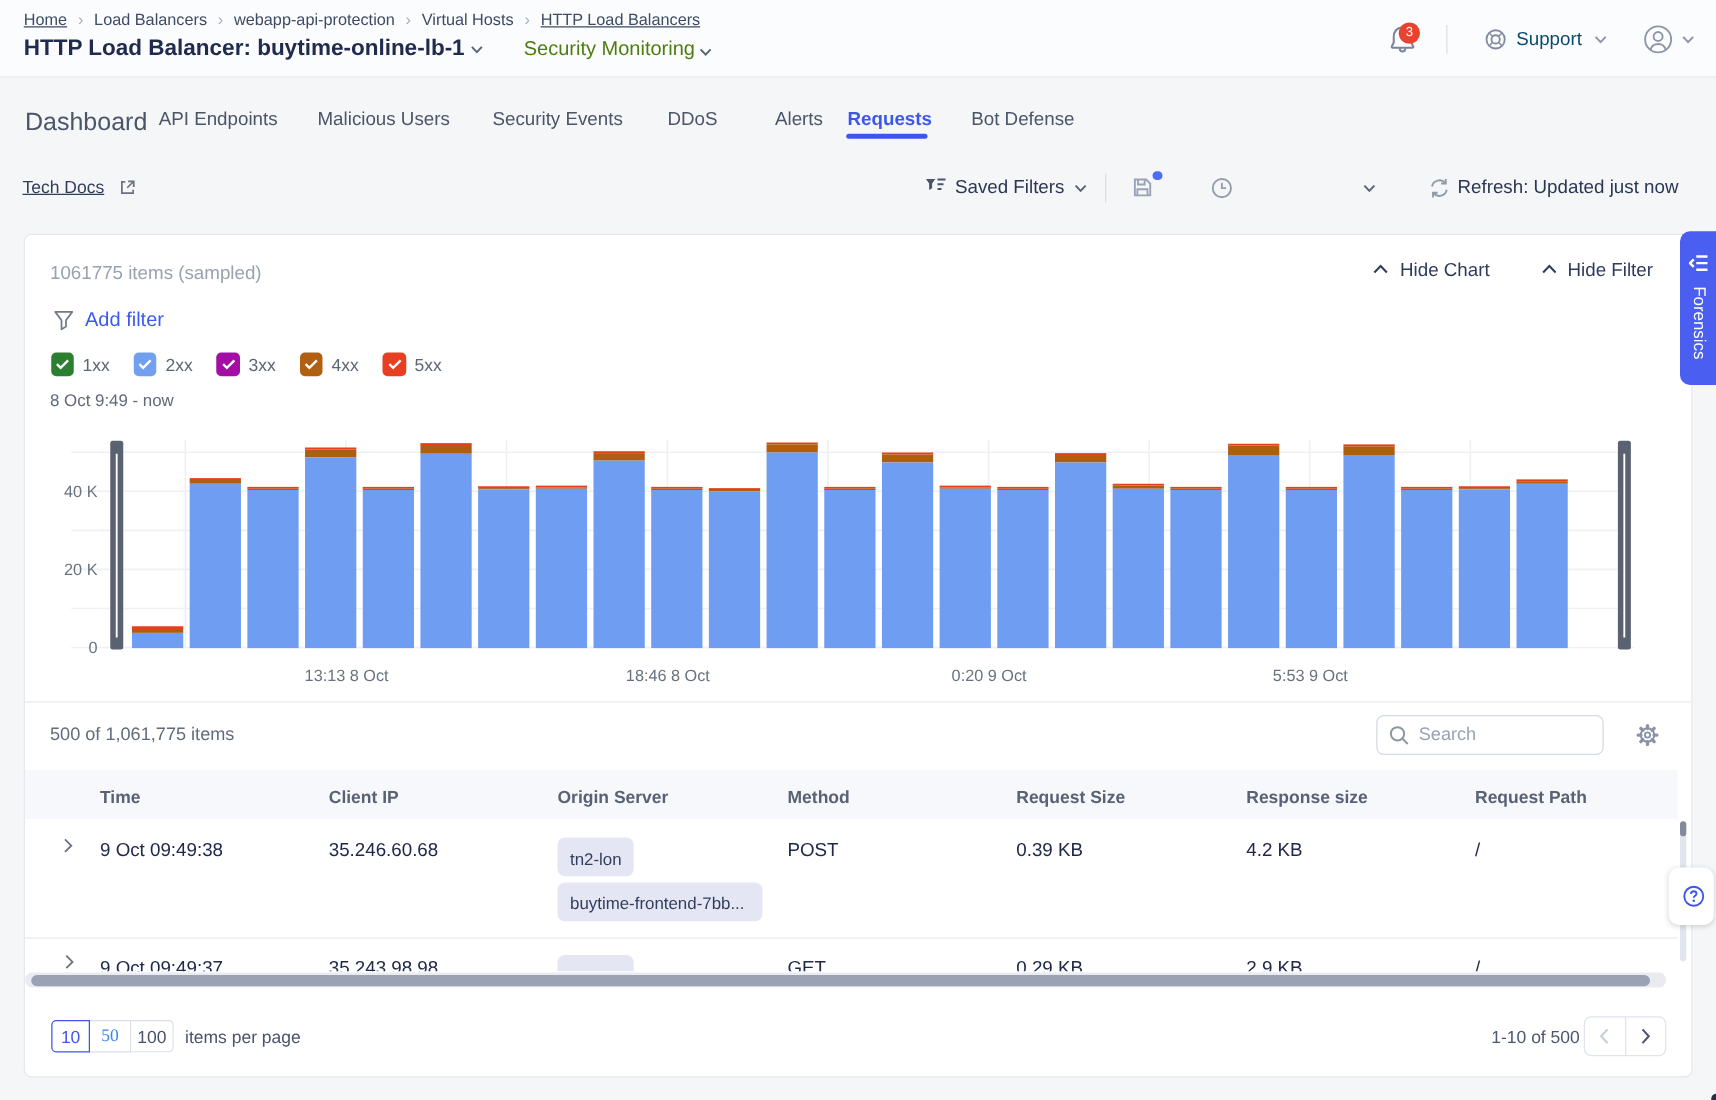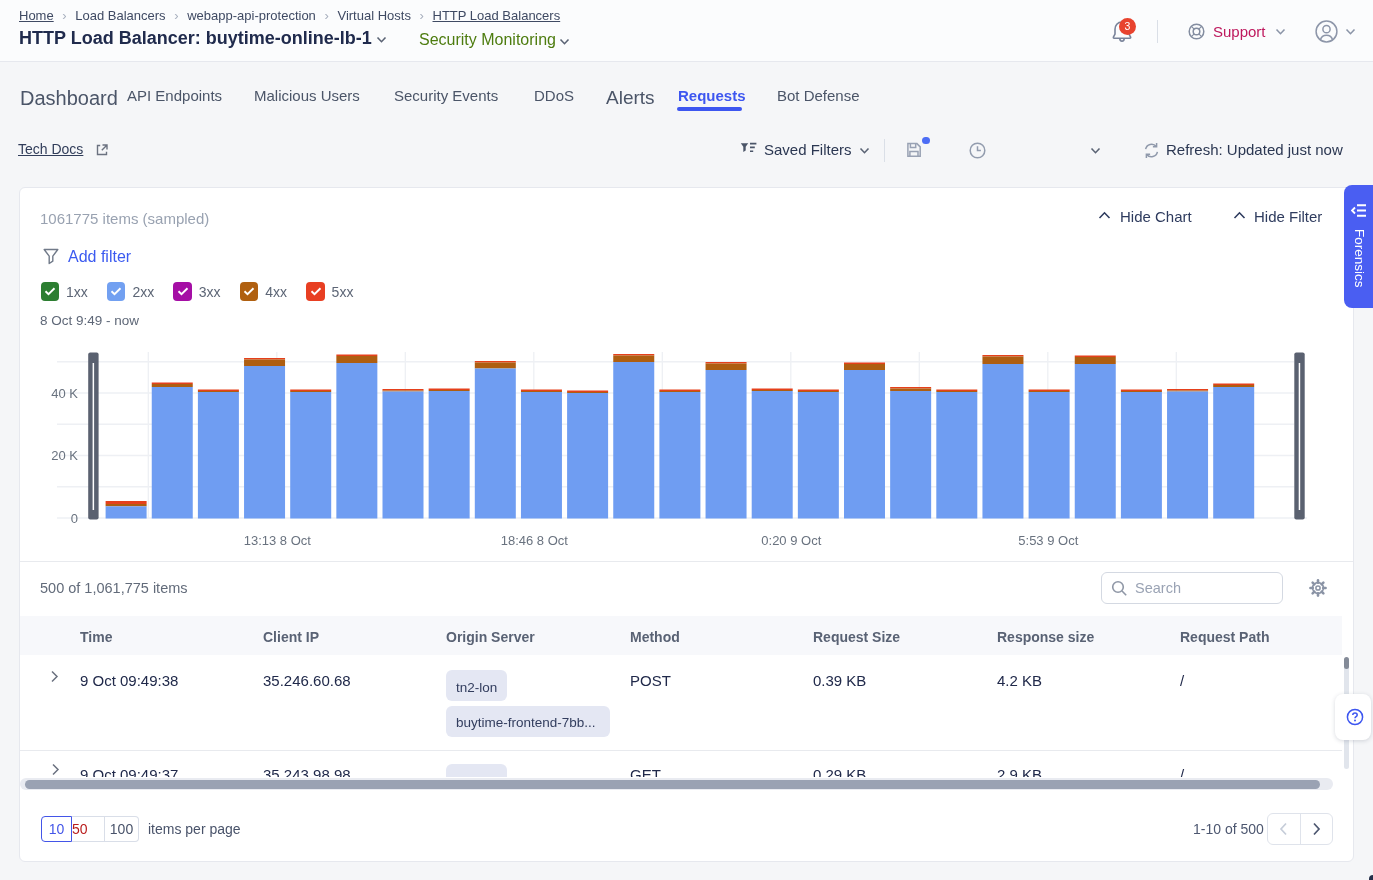--- a/index.html
+++ b/index.html
@@ -35,40 +35,40 @@
   <path d="M9.8 19.6 C9.8 21.2 10.8 22.2 12 22.2 C13.2 22.2 14.2 21.2 14.2 19.6" fill="none" stroke="#79839a" stroke-width="1.6"></path>
 </svg>
 <div class="abs" style="left:1119px;top:18px;width:17px;height:17px;border-radius:50%;background:#e8432e;color:#fff;font-size:10.5px;text-align:center;line-height:17px;">3</div>
 <div class="abs" style="left:1157px;top:20px;width:1px;height:23px;background:#dadfe7;"></div>
 
 <svg class="abs ic" style="left:1188px;top:23px;" width="17" height="17" viewBox="0 0 17 17">
   <circle cx="8.5" cy="8.5" r="7.3" fill="none" stroke="#838da0" stroke-width="1.5"></circle>
   <circle cx="8.5" cy="8.5" r="3.3" fill="none" stroke="#838da0" stroke-width="1.5"></circle>
   <path d="M6.2 6.2 L3.4 3.4 M10.8 6.2 L13.6 3.4 M10.8 10.8 L13.6 13.6 M6.2 10.8 L3.4 13.6" stroke="#838da0" stroke-width="1.2"></path>
 </svg>
-<div class="abs" style="left:1213px;top:23px;font-size:15px;color:#be185d;text-align:center;">Support</div>
+<div class="abs" style="left:1213px;top:23px;font-size:15px;color:#0c4a6e;text-align:center;">Support</div>
 <svg class="abs ic" style="left:1275px;top:28px;" width="11" height="8" viewBox="0 0 11 8">
     <path d="M1.5 1.5 L5.5 5.7 L9.5 1.5" fill="none" stroke="#8b95a8" stroke-width="1.6"></path>
   </svg>
 
 <svg class="abs ic" style="left:1315px;top:20px;" width="23" height="23" viewBox="0 0 23 23">
   <circle cx="11.5" cy="11.5" r="10.4" fill="none" stroke="#8d96a9" stroke-width="1.5"></circle>
   <circle cx="11.5" cy="9.2" r="3.6" fill="none" stroke="#8d96a9" stroke-width="1.5"></circle>
   <path d="M5.3 20.1 C6.2 16.8 8.6 15.2 11.5 15.2 C14.4 15.2 16.8 16.8 17.7 20.1" fill="none" stroke="#8d96a9" stroke-width="1.5"></path>
 </svg>
 <svg class="abs ic" style="left:1345px;top:28px;" width="11" height="8" viewBox="0 0 11 8">
     <path d="M1.5 1.5 L5.5 5.7 L9.5 1.5" fill="none" stroke="#8b95a8" stroke-width="1.6"></path>
   </svg>
 
 <div class="abs" style="left:20px;top:87px;font-size:20px;color:#4b5568;">Dashboard</div>
 <div class="abs" style="left:127px;top:87px;font-size:15px;color:#4b5568;">API Endpoints</div>
 <div class="abs" style="left:254px;top:87px;font-size:15px;color:#4b5568;">Malicious Users</div>
 <div class="abs" style="left:394px;top:87px;font-size:15px;color:#4b5568;">Security Events</div>
 <div class="abs" style="left:534px;top:87px;font-size:15px;color:#4b5568;">DDoS</div>
-<div class="abs" style="left:606px;top:87px;font-size:19px;color:#4b5568;">Alerts</div>
+<div class="abs" style="left:620px;top:87px;font-size:15px;color:#4b5568;">Alerts</div>
 <div class="abs" style="left:678px;top:87px;font-size:15px;font-weight:700;color:#3d56f0;">Requests</div>
 <div class="abs" style="left:677px;top:107px;width:65px;height:3.5px;background:#3d56f0;border-radius:2px;"></div>
 <div class="abs" style="left:777px;top:87px;font-size:15px;color:#4b5568;">Bot Defense</div>
 
 <div class="abs" style="left:18px;top:141px;font-size:14px;color:#313d5a;text-decoration:underline;">Tech Docs</div>
 <svg class="abs ic" style="left:95px;top:143px;" width="14" height="14" viewBox="0 0 14 14">
   <path d="M5.2 2.5 L2.5 2.5 L2.5 11.5 L11.5 11.5 L11.5 8.8" fill="none" stroke="#6b7280" stroke-width="1.4"></path>
   <path d="M7.5 2 L12 2 L12 6.5 M12 2 L6.8 7.2" fill="none" stroke="#6b7280" stroke-width="1.4"></path>
 </svg>
 
@@ -312,21 +312,21 @@
   <div class="abs" style="left:1160px;top:15px;font-size:15px;color:#20294a;">/</div>
 </div>
 
 <div class="abs" style="left:1344px;top:660px;width:5px;height:109px;background:#e1e5ec;border-radius:3px;"></div>
 <div class="abs" style="left:1344px;top:657px;width:5px;height:12px;background:#848b98;border-radius:3px;"></div>
 
 <div class="abs" style="left:20px;top:778px;width:1313px;height:12px;background:#e9ebf1;border-radius:6px;"></div>
 <div class="abs" style="left:25px;top:780px;width:1295px;height:9px;background:#9aa2b3;border-radius:5px;"></div>
 
 <div class="abs" style="left:41px;top:816px;width:31px;height:26px;border:1px solid #4355e8;border-radius:4px 0 0 4px;background:#fff;color:#4355e8;font-size:14px;text-align:center;line-height:25px;z-index:2;">10</div>
-<div class="abs" style="left:72px;top:816px;width:33px;height:26px;border:1px solid #d9dee8;border-left:none;background:#fff;color:#b91c1c;font-size:14px;line-height:25px;">50</div>
+<div class="abs" style="left:72px;top:816px;width:33px;height:26px;border:1px solid #d9dee8;border-left:none;background:#fff;color:#3b82f6;font-size:14px;text-align:center;line-height:25px;font-family:Liberation Serif, serif;">50</div>
 <div class="abs" style="left:105px;top:816px;width:34px;height:26px;border:1px solid #d9dee8;border-left:none;border-radius:0 4px 4px 0;background:#fff;color:#49536a;font-size:14px;text-align:center;line-height:25px;">100</div>
 <div class="abs" style="left:148px;top:821px;font-size:14px;color:#49536a;">items per page</div>
 <div class="abs" style="left:1193px;top:821px;font-size:14px;color:#4d5770;">1-10 of 500</div>
 <div class="abs" style="left:1267px;top:813px;width:66px;height:32px;border:1px solid #dfe3eb;border-radius:6px;background:#fff;"></div>
 <div class="abs" style="left:1300px;top:814px;width:1px;height:30px;background:#dfe3eb;"></div>
 <svg class="abs ic" style="left:1279px;top:822px;" width="9" height="14" viewBox="0 0 9 14">
     <path d="M7 1.5 L2 7 L7 12.5" fill="none" stroke="#c6cdd9" stroke-width="1.7"></path>
   </svg>
 <svg class="abs ic" style="left:1312px;top:822px;" width="9" height="14" viewBox="0 0 9 14">
     <path d="M2 1.5 L7 7 L2 12.5" fill="none" stroke="#4d5770" stroke-width="1.7"></path>

